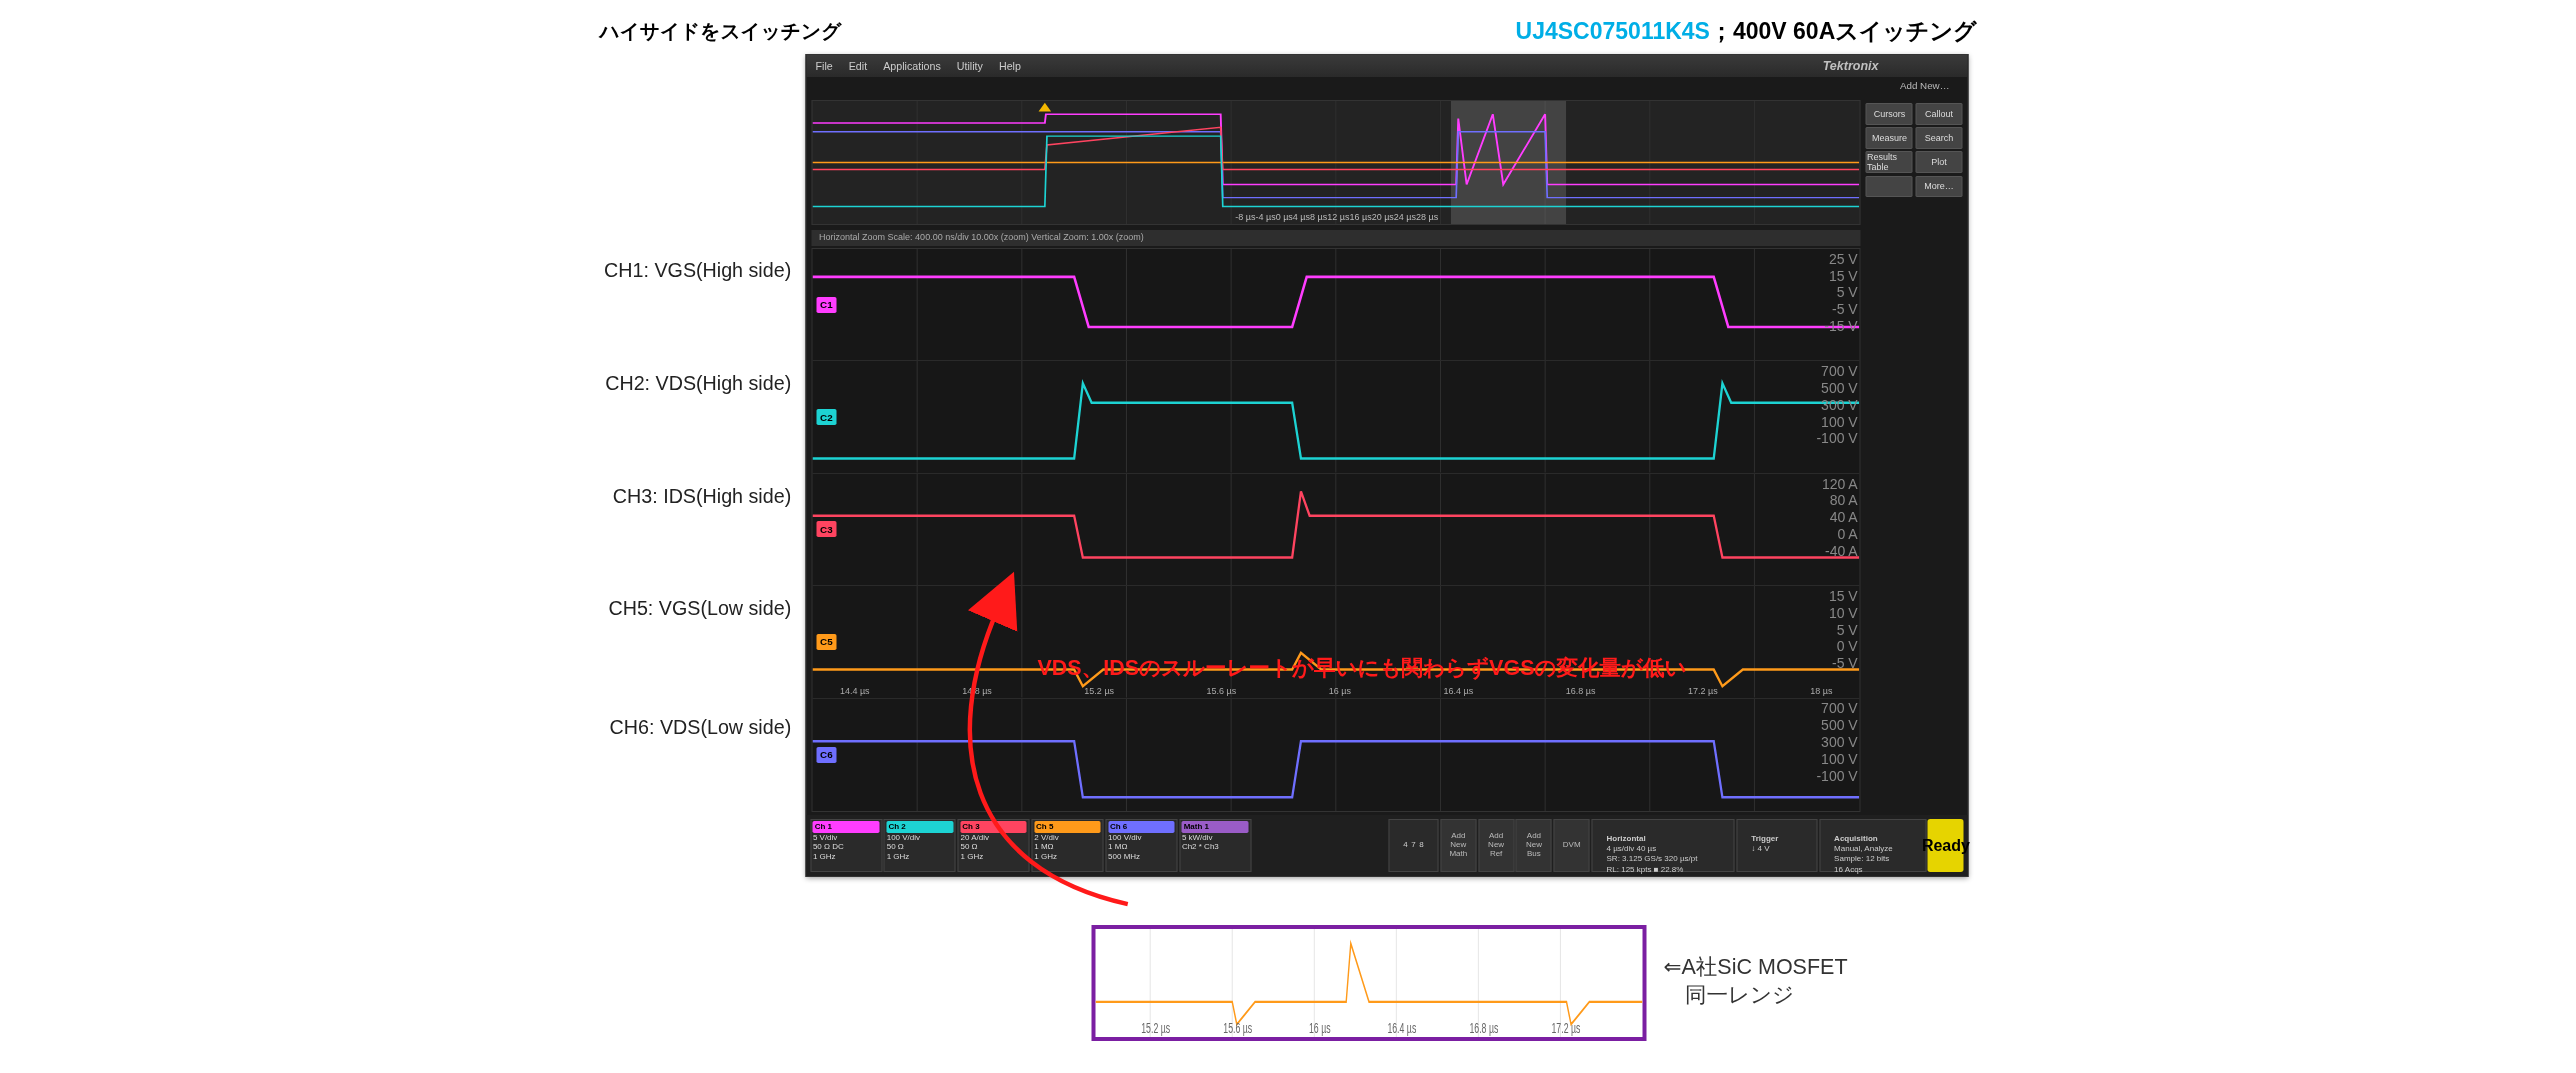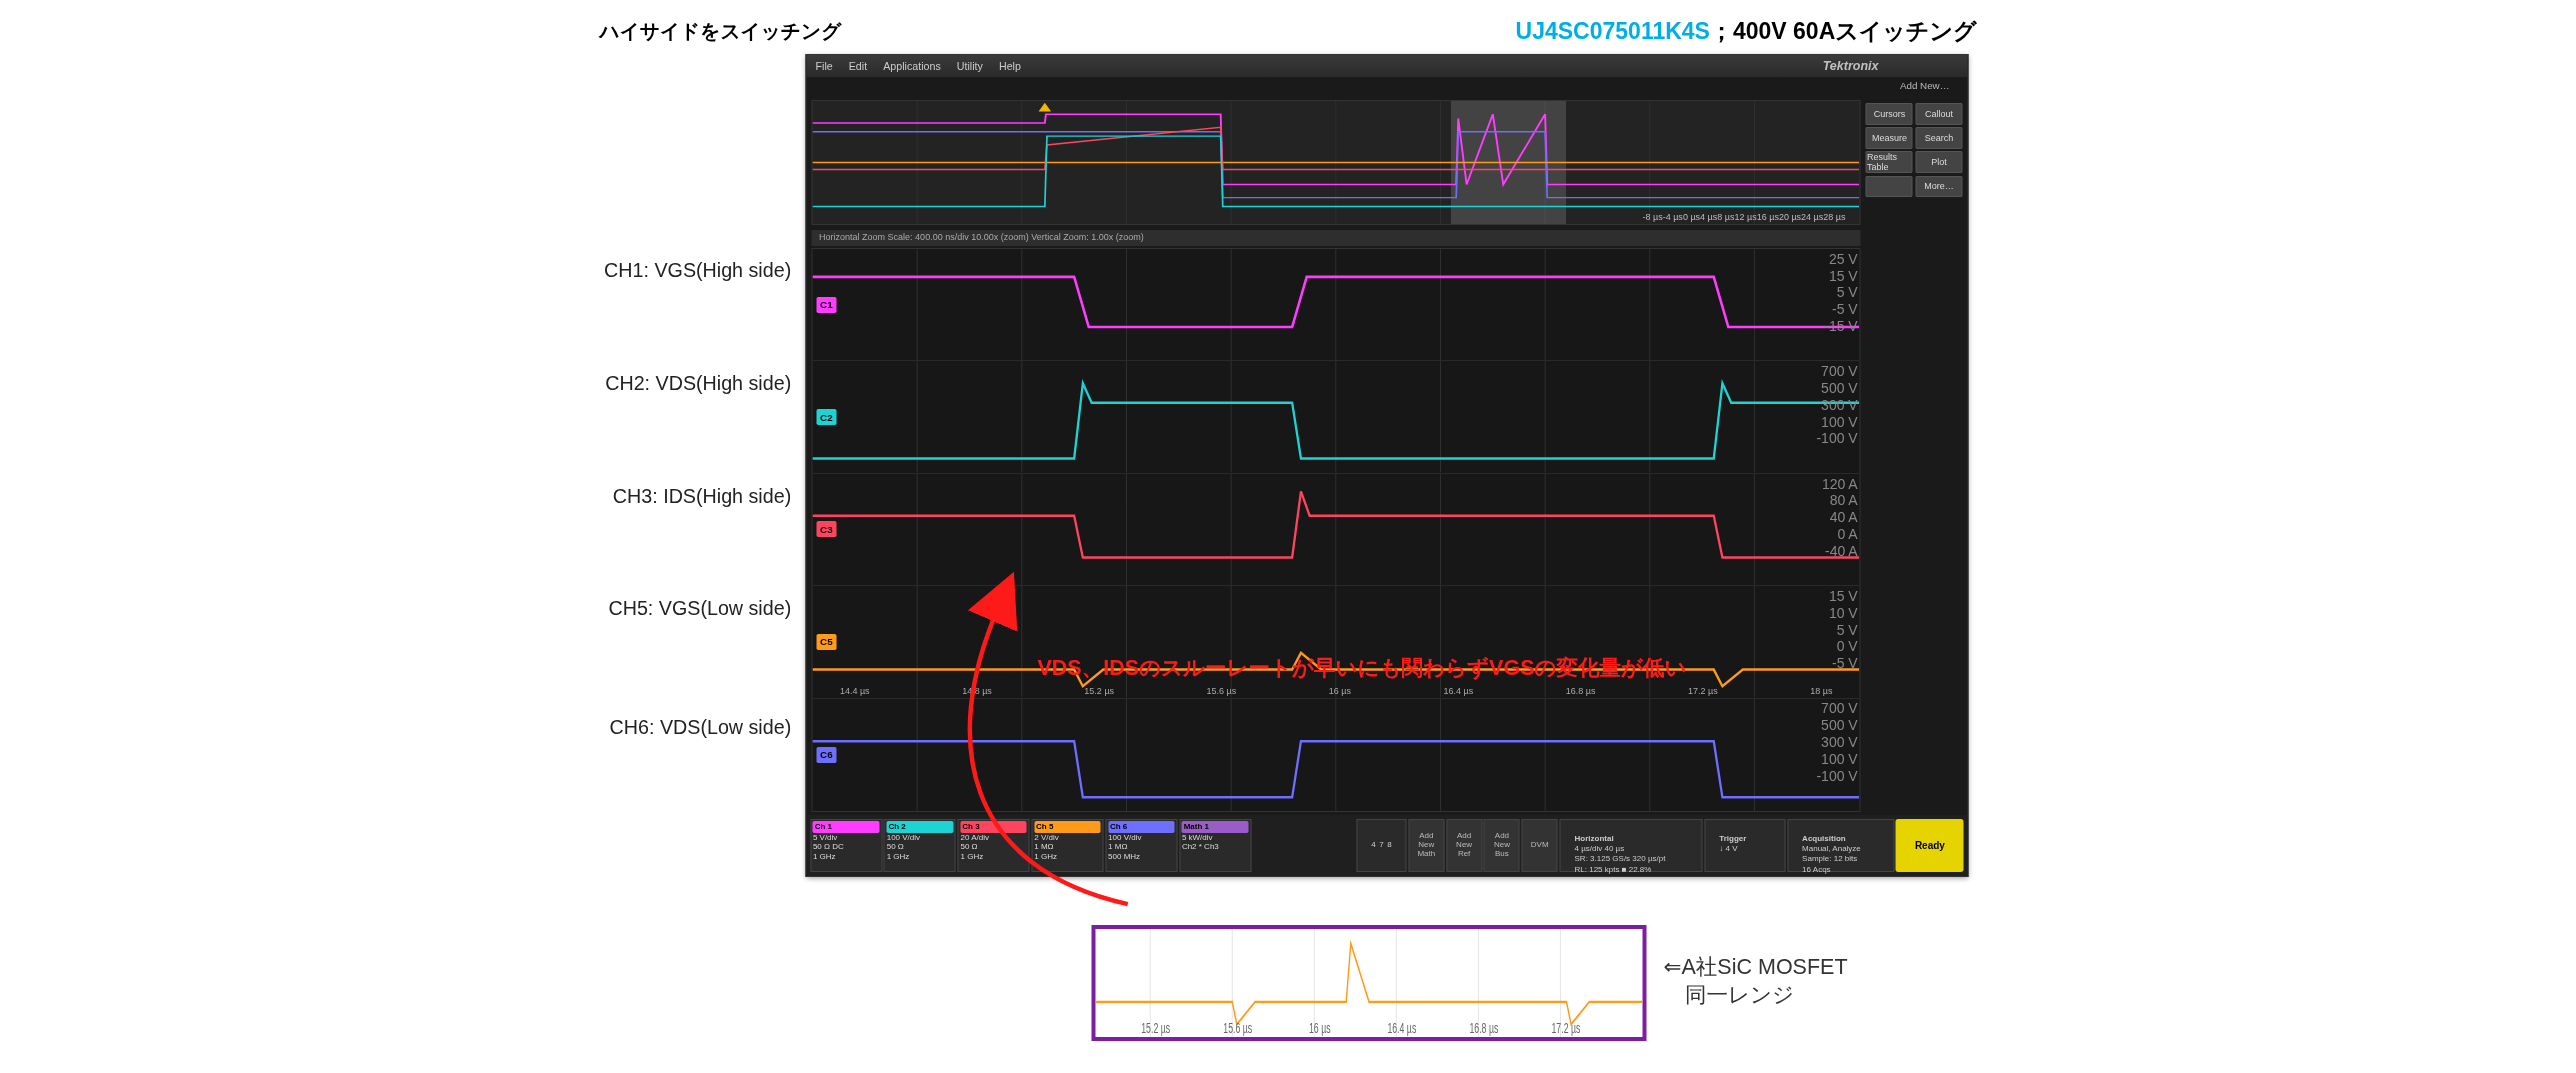--- a/index.html
+++ b/index.html
@@ -113,21 +113,21 @@
   .overview {
     position: absolute;
     top: 45px;
     left: 5.4px;
     right: 107px;
     height: 125px;
     background: #232323;
     border: 0.9px solid #333;
   }
   .overview svg { width: 100%; height: 100%; display: block; }
-  .ovaxis { display: flex; justify-content: flex-end; padding: 0 9px; font-size: 9px; color: #bbb; }
+  .ovaxis { display: flex; justify-content: center; padding: 0 9px; font-size: 9px; color: #bbb; }
   .hzoombar {
     position: absolute;
     top: 175px;
     left: 5.4px;
     right: 107px;
     height: 16px;
     background: #2e2e2e;
     font-size: 9px;
     color: #aaa;
     padding: 1.8px 7.2px;
@@ -230,25 +230,25 @@
   .flex1 { flex: 1; }
   .grpbox {
     border: 0.9px solid #444;
     background: #2a2a2a;
     font-size: 8px;
     color: #ccc;
     padding: 14px;
     line-height: 1.3;
   }
   .readybtn {
-    width: 68px;
+    width: 36px;
     background: #e6d400;
     color: #000;
     font-weight: bold;
-    font-size: 10px;
+    font-size: 16px;
     display: flex;
     align-items: center;
     justify-content: center;
     border-radius: 2.7px;
   }
   .addbtn {
     width: 36px;
     background: #333;
     font-size: 8px;
     color: #bbb;

